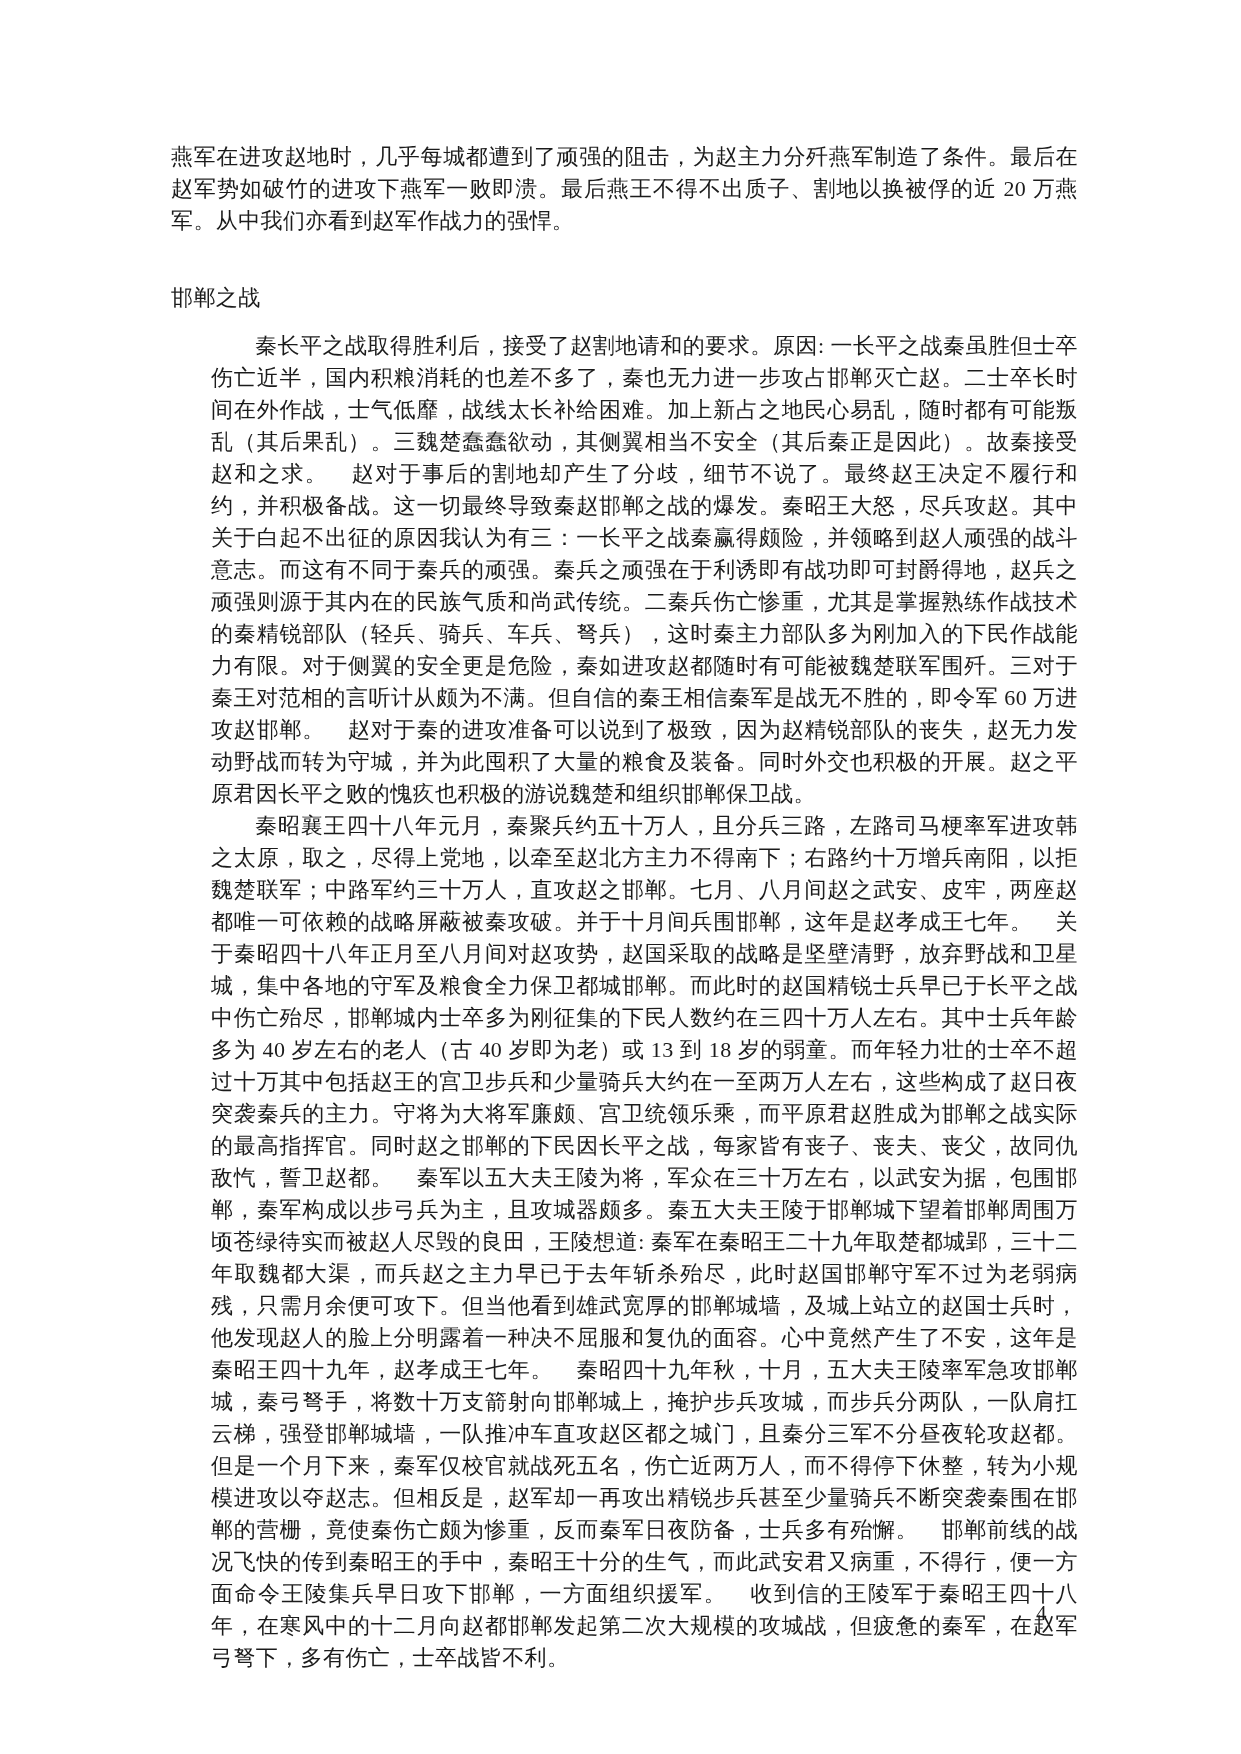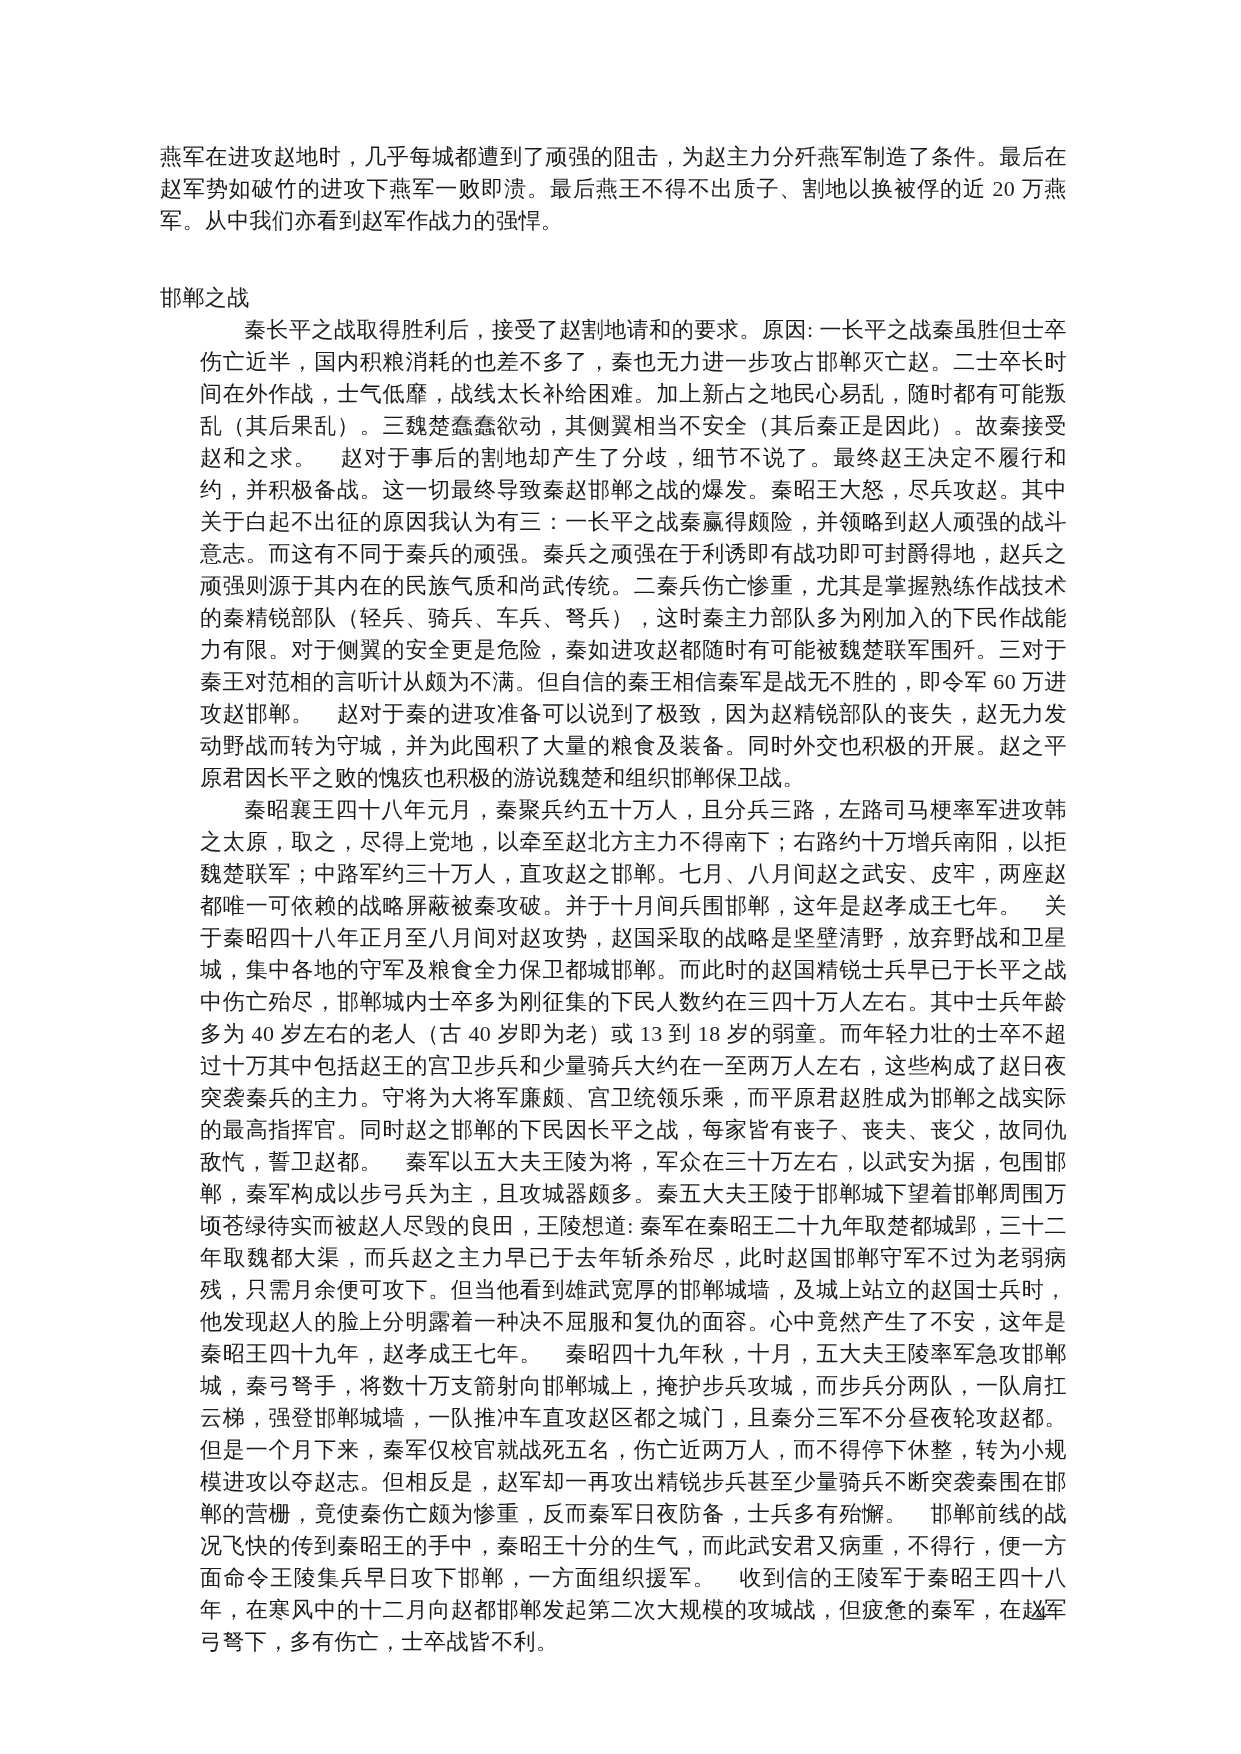--- a/index.html
+++ b/index.html
@@ -11,39 +11,39 @@
     position: relative;
     width: 1241px;
     height: 1754px;
     background: #ffffff;
     overflow: hidden;
     font-family: "Liberation Serif", "DejaVu Serif", serif;
     color: #1b1b1b;
   }
   .content {
     position: absolute;
-    left: 160px;
+    left: 171px;
     top: 141px;
     width: 907px;
     font-size: 22px;
     line-height: 32px;
     letter-spacing: 0.4px;
     text-align: justify;
     text-justify: inter-ideograph;
   }
   .para {
     margin: 0;
     word-break: break-all;
   }
   .para.indent {
     text-indent: 2em;
     margin-left: 40px;
   }
   .section-heading {
-    margin: 45px 0 0 0;
+    margin: 45px 0 16px 0;
     font-size: 22px;
     font-weight: normal;
     line-height: 32px;
   }
   .page-number {
     position: absolute;
     left: 1036px;
     top: 1600px;
     font-size: 21px;
     line-height: 26px;

